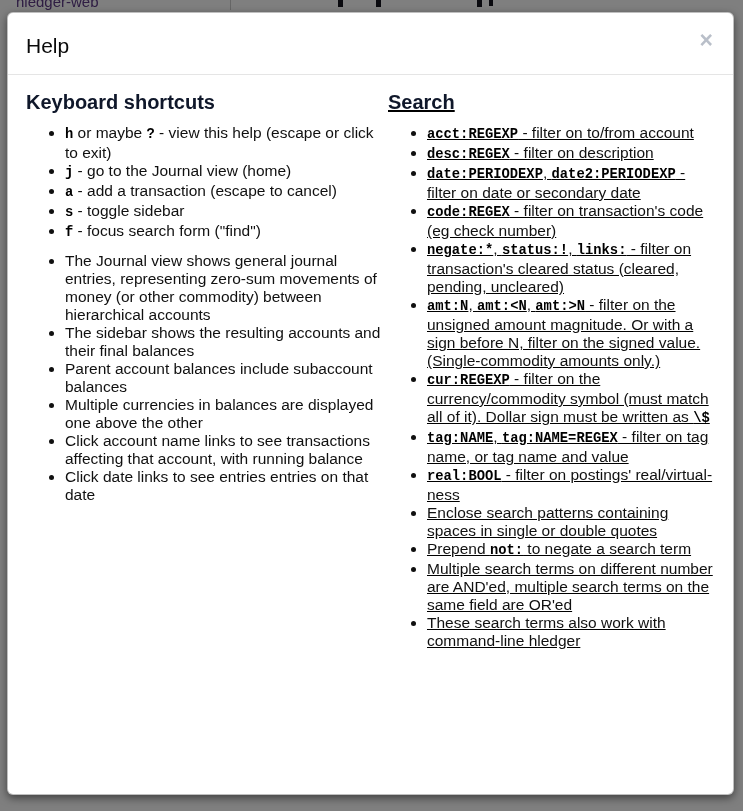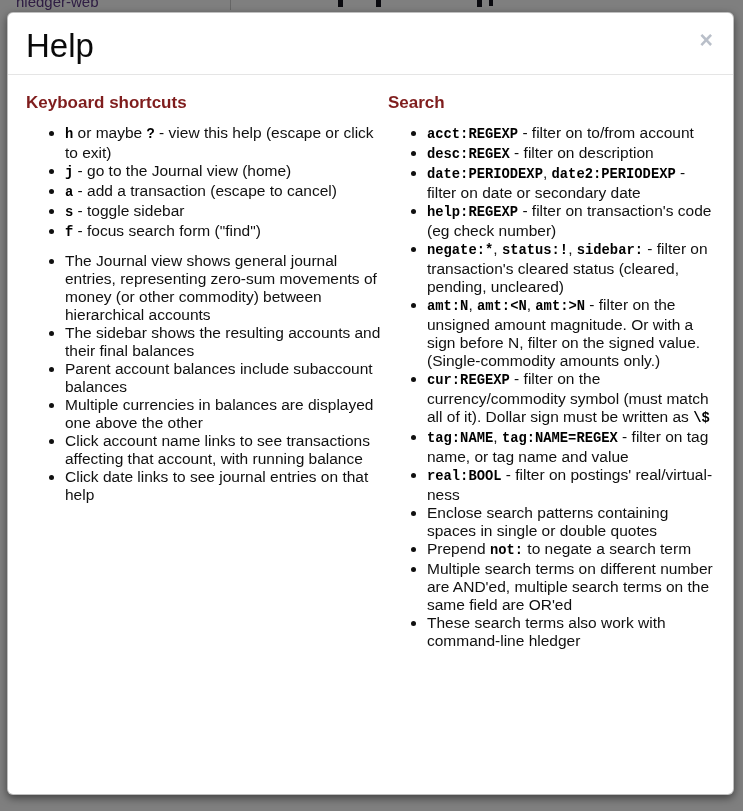--- a/index.html
+++ b/index.html
@@ -53,47 +53,47 @@
     z-index: 20;
     overflow: hidden;
   }
   .modal-header {
     position: relative;
     padding: 18px 18px 13px 18px;
     border-bottom: 1px solid #e5e5e5;
   }
   .modal-title {
     margin: 0;
-    font-size: 33px;
+    font-size: 21px;
     font-weight: 400;
     line-height: 30px;
     color: #0a0a0a;
   }
   .close-btn {
     position: absolute;
     right: 20px; top: 16px;
     background: none; border: none; padding: 0;
     font-size: 23px; font-weight: 700; line-height: 1;
     color: #b9bfc9;
     cursor: pointer;
     font-family: "Liberation Sans", sans-serif;
   }
   .modal-body {
     display: flex;
     padding: 16px 18px 20px 18px;
   }
   .col-left  { width: 362px; flex: none; }
-  .col-right { flex: 1; min-width: 0; }
+  .col-right { flex: 1; min-width: 0; text-decoration: underline; }
 
   .section-heading {
     margin: 18px 0 0 0;
-    font-size: 17px;
+    font-size: 20px;
     font-weight: 700;
     line-height: 23px;
-    color: #7f1d1d;
+    color: #0f172a;
   }
   .col-left .section-heading:first-child,
   .col-right .section-heading:first-child { margin-top: 0; }
 
   ul.help-list {
     margin: 10px 0 10px 0;
     padding: 0 0 0 39px;
     list-style: disc outside;
   }
   ul.help-list li {
@@ -139,31 +139,31 @@
           <li><code>a</code> - add a transaction (escape to cancel)</li>
           <li><code>s</code> - toggle sidebar</li>
           <li><code>f</code> - focus search form ("find")</li>
         </ul>
         <ul class="help-list">
           <li>The Journal view shows general journal entries, representing zero-sum movements of money (or other commodity) between hierarchical accounts</li>
           <li>The sidebar shows the resulting accounts and their final balances</li>
           <li>Parent account balances include subaccount balances</li>
           <li>Multiple currencies in balances are displayed one above the other</li>
           <li>Click account name links to see transactions affecting that account, with running balance</li>
-          <li>Click date links to see journal entries on that help</li>
+          <li>Click date links to see entries entries on that date</li>
         </ul>
       </div>
     <div class="col-right" id="col-right">
         <h4 class="section-heading">Search</h4>
         <ul class="help-list">
           <li><code>acct:REGEXP</code> - filter on to/from account</li>
           <li><code>desc:REGEX</code> - filter on description</li>
           <li><code>date:PERIODEXP</code>, <code>date2:PERIODEXP</code> - filter on date or secondary date</li>
-          <li><code>help:REGEXP</code> - filter on transaction's code (eg check number)</li>
-          <li><code>negate:*</code>, <code>status:!</code>, <code>sidebar:</code> - filter on transaction's cleared status (cleared, pending, uncleared)</li>
+          <li><code>code:REGEX</code> - filter on transaction's code (eg check number)</li>
+          <li><code>negate:*</code>, <code>status:!</code>, <code>links:</code> - filter on transaction's cleared status (cleared, pending, uncleared)</li>
           <li><code>amt:N</code>, <code>amt:&lt;N</code>, <code>amt:&gt;N</code> - filter on the unsigned amount magnitude. Or with a sign before N, filter on the signed value. (Single-commodity amounts only.)</li>
           <li><code>cur:REGEXP</code> - filter on the currency/commodity symbol (must match all of it). Dollar sign must be written as <code>\$</code></li>
           <li><code>tag:NAME</code>, <code>tag:NAME=REGEX</code> - filter on tag name, or tag name and value</li>
           <li><code>real:BOOL</code> - filter on postings' real/virtual-ness</li>
           <li>Enclose search patterns containing spaces in single or double quotes</li>
           <li>Prepend <code>not:</code> to negate a search term</li>
           <li>Multiple search terms on different number are AND'ed, multiple search terms on the same field are OR'ed</li>
           <li>These search terms also work with command-line hledger</li>
         </ul>
       </div>

